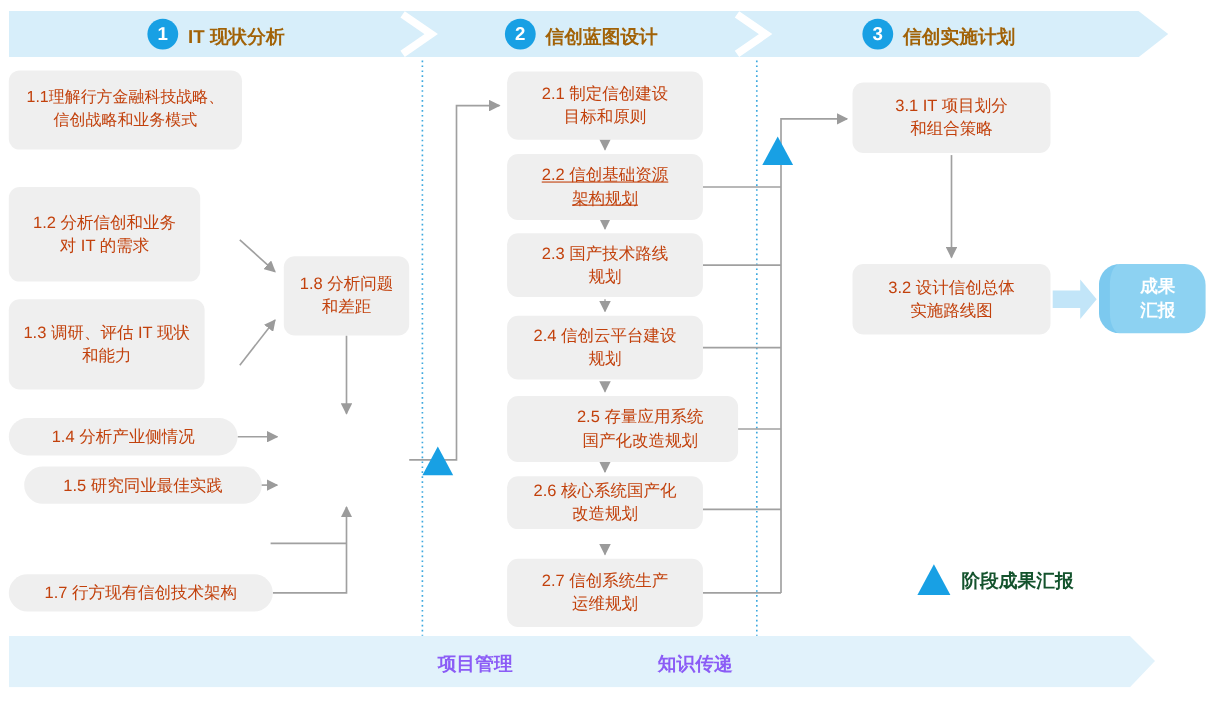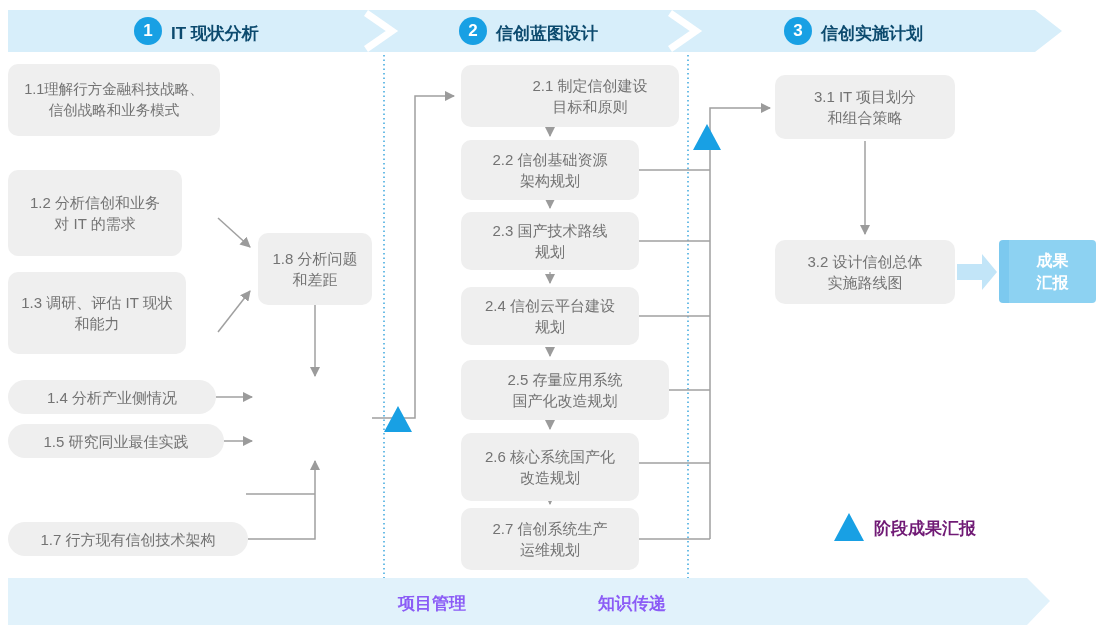--- a/index.html
+++ b/index.html
@@ -6,35 +6,35 @@
   .canvas{position:relative;width:1115px;height:638px;background:#fff;overflow:hidden;
           font-family:"Liberation Sans","DejaVu Sans",sans-serif;}
   .band{position:absolute;background:#D7EEFA;z-index:0;}
   .band-top{left:8px;top:10px;width:1054px;height:42px;
             clip-path:polygon(0 0,1027px 0,1054px 21px,1027px 42px,0 42px);}
   .band-bottom{left:8px;top:578px;width:1042px;height:47px;background:#E1F2FB;
             clip-path:polygon(0 0,1019px 0,1042px 23px,1019px 47px,0 47px);}
   .phase-circle{position:absolute;top:17px;width:28px;height:28px;border-radius:50%;
             background:#18A0E4;color:#fff;font-weight:bold;font-size:17px;line-height:28px;
             text-align:center;z-index:2;}
-  .phase-label{position:absolute;top:22px;font-size:17px;font-weight:bold;color:#0c4a6e;
+  .phase-label{position:absolute;top:22px;font-size:17px;font-weight:bold;color:#a16207;
             z-index:2;white-space:nowrap;}
-  .node{position:absolute;background:#EFEFEF;border-radius:10px;color:#737373;
+  .node{position:absolute;background:#EFEFEF;border-radius:10px;color:#c2410c;
         font-size:15px;line-height:21px;text-align:center;display:flex;flex-direction:column;
         justify-content:center;align-items:center;white-space:pre-line;z-index:2;}
   .pill{border-radius:17px;}
   .small-text{font-size:14.5px;}
   .report-box{position:absolute;left:999px;top:240px;width:87px;height:63px;background:#8DD2F2;
-        border-left:10px solid #7CC9EF;border-radius:4px;color:#fff;font-weight:bold;
+        border-left:10px solid #7CC9EF;border-radius:19px;color:#fff;font-weight:bold;
         font-size:16px;line-height:22px;display:flex;flex-direction:column;justify-content:center;
         align-items:center;text-align:center;white-space:pre-line;z-index:2;}
   .footer-label{position:absolute;top:592px;font-size:17px;font-weight:bold;color:#8b5cf6;
         z-index:2;white-space:nowrap;}
   .legend-label{position:absolute;left:874px;top:517px;font-size:17px;font-weight:bold;
-        color:#701a75;z-index:2;white-space:nowrap;}
+        color:#14532d;z-index:2;white-space:nowrap;}
   svg.layer{position:absolute;left:0;top:0;z-index:1;pointer-events:none;}
 </style>
 </head>
 <body>
 
 <div class="canvas">
 
   <div class="band band-top"></div>
   <div class="band band-bottom"></div>
 
@@ -99,36 +99,36 @@
   <div class="phase-circle" style="left:784px;">3</div>
   <div class="phase-label" style="left:821px;">信创实施计划</div>
 
   <div class="node small-text" style="left:8px;top:64px;width:212px;height:72px;">1.1理解行方金融科技战略、
 信创战略和业务模式</div>
   <div class="node" style="left:8px;top:170px;width:174px;height:86px;">1.2 分析信创和业务
 对 IT 的需求</div>
   <div class="node" style="left:8px;top:272px;width:178px;height:82px;">1.3 调研、评估 IT 现状
 和能力</div>
   <div class="node pill" style="left:8px;top:380px;width:208px;height:34px;">1.4 分析产业侧情况</div>
-  <div class="node pill" style="left:8px;top:424px;width:216px;height:34px;">1.5 研究同业最佳实践</div>
+  <div class="node pill" style="left:22px;top:424px;width:216px;height:34px;">1.5 研究同业最佳实践</div>
   <div class="node pill" style="left:8px;top:522px;width:240px;height:34px;">1.7 行方现有信创技术架构</div>
   <div class="node" style="left:258px;top:233px;width:114px;height:72px;">1.8 分析问题
 和差距</div>
 
-  <div class="node" style="left:461px;top:65px;width:178px;height:62px;padding-left:40px;">2.1 制定信创建设
+  <div class="node" style="left:461px;top:65px;width:178px;height:62px;">2.1 制定信创建设
 目标和原则</div>
-  <div class="node" style="left:461px;top:140px;width:178px;height:60px;">2.2 信创基础资源
+  <div class="node" style="left:461px;top:140px;width:178px;height:60px;text-decoration:underline;">2.2 信创基础资源
 架构规划</div>
   <div class="node" style="left:461px;top:212px;width:178px;height:58px;">2.3 国产技术路线
 规划</div>
   <div class="node" style="left:461px;top:287px;width:178px;height:58px;">2.4 信创云平台建设
 规划</div>
-  <div class="node" style="left:461px;top:360px;width:208px;height:60px;">2.5 存量应用系统
+  <div class="node" style="left:461px;top:360px;width:178px;height:60px;padding-left:32px;">2.5 存量应用系统
 国产化改造规划</div>
-  <div class="node" style="left:461px;top:433px;width:178px;height:68px;">2.6 核心系统国产化
+  <div class="node" style="left:461px;top:433px;width:178px;height:48px;">2.6 核心系统国产化
 改造规划</div>
   <div class="node" style="left:461px;top:508px;width:178px;height:62px;">2.7 信创系统生产
 运维规划</div>
 
   <div class="node" style="left:775px;top:75px;width:180px;height:64px;">3.1 IT 项目划分
 和组合策略</div>
   <div class="node" style="left:775px;top:240px;width:180px;height:64px;">3.2 设计信创总体
 实施路线图</div>
 
   <div class="report-box">成果

